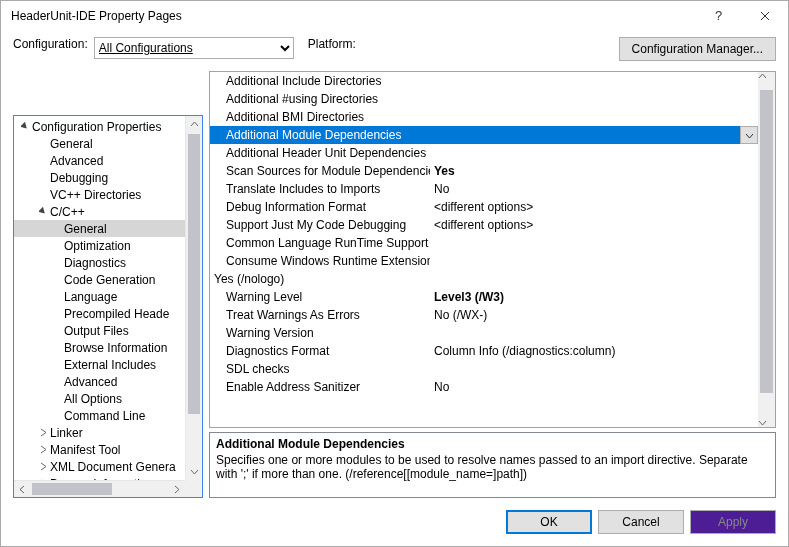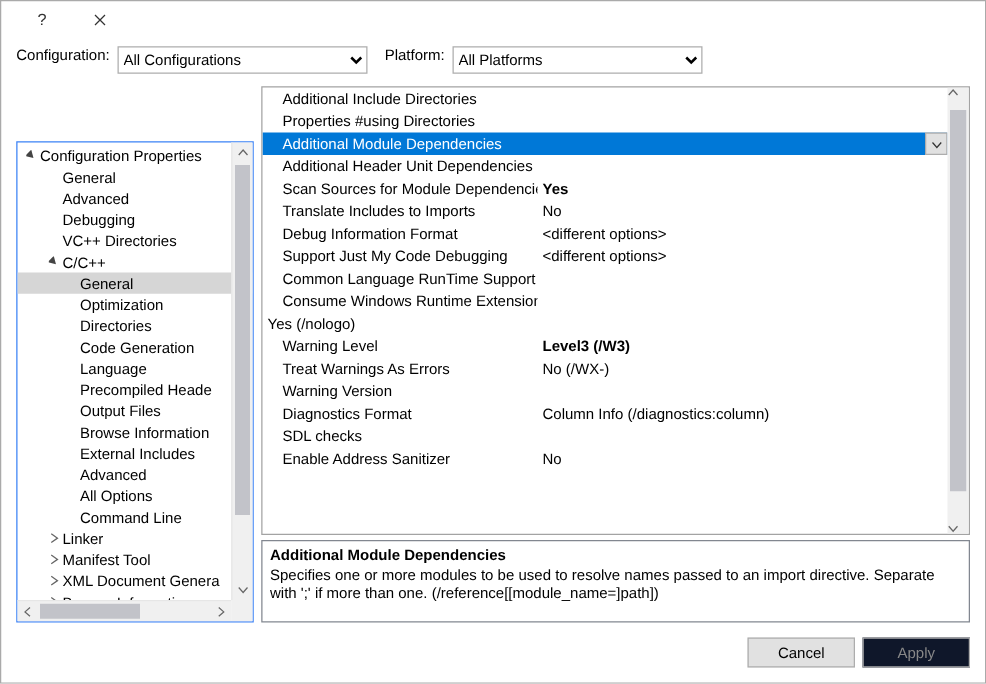--- a/index.html
+++ b/index.html
@@ -12,21 +12,21 @@
     width: 789px;
     height: 547px;
     overflow: hidden;
   }
   .window { border:1px solid #aaa; width:789px; height:547px; display:flex; flex-direction:column; }
   .titlebar { display:flex; align-items:center; height:30px; padding:0 0 0 10px; }
   .titlebar .title { flex:1; font-size:12px; }
   .titlebar .ctrl { width:46px; height:30px; display:flex; align-items:center; justify-content:center; }
   .config-row { display:flex; align-items:flex-start; padding:6px 12px 10px 12px; gap:6px; }
   .config-row label { }
-  select.combo { font: inherit; height:22px; border:1px solid #adadad; background:#fff; }
+  select.combo { font: inherit; height:22px; border:1px solid #adadad; background:#fff;text-decoration:underline; }
   .combo.config { width:200px; }
   .combo.platform { width:200px; }
   .btn { font:inherit; height:24px; padding:0 12px; border:1px solid #adadad; background:#e1e1e1; cursor:default; }
   .main { flex:1; display:flex; padding:0 12px 4px 12px; gap:6px; min-height:0; }
   .tree-wrap { width:190px; border:1px solid #3b82f6; position:relative; display:flex; flex-direction:column;margin-top:44px; }
   .tree { flex:1; overflow:hidden; padding:2px 0 2px 0; }
   .tree-item { white-space:nowrap; padding:1px 4px 1px 4px; display:flex; align-items:center; height:17px; cursor:default; }
   .tree-item.sel { background:#d6d6d6; }
   .tree-item .lbl { }
   .exp { display:inline-flex; width:14px; justify-content:center; align-items:center; }
@@ -51,52 +51,51 @@
   .grid-vscroll .thumb { position:absolute; left:2px; right:2px; top:18px; bottom:34px; background:#c2c3c9; }
   .grid-vscroll .arrow.bot { position:absolute; bottom:0; }
 
   .desc { border:1px solid #828790; padding:4px 6px; height:66px; }
   .desc .dtitle { font-weight:600; margin-bottom:2px; }
   .desc .dbody { font-size:12px; }
 
   .footer { display:flex; justify-content:flex-end; gap:6px; padding:8px 12px 12px 12px; }
   .footer .btn { width:86px; }
   .btn.primary { background:#e1e1e1; border:1px solid #0078d7; box-shadow: inset 0 0 0 1px #0078d7; }
-  .btn.disabled { color:#888; background:#0f172a; }
+  .btn.disabled { color:#888; background:#4c1d95; }
 
   svg { display:block; }
 </style>
 </head>
 <body>
 
 <div class="window">
 
   <div class="titlebar">
+    <div class="title">HeaderUnit-IDE Property Pages</div>
     <div class="ctrl">
       <svg width="10" height="14" viewBox="0 0 10 14">
           <text x="1" y="11" font-size="13" fill="#333">?</text>
         </svg>
     </div>
     <div class="ctrl">
       <svg width="10" height="10" viewBox="0 0 10 10">
           <path d="M1 1 L9 9 M9 1 L1 9" stroke="#333" stroke-width="1"></path>
         </svg>
     </div>
   </div>
 
   <div class="config-row">
     <label>Configuration:</label>
     <select class="combo config">
       <option>All Configurations</option>
     </select>
     <label style="margin-left:8px">Platform:</label>
-    <select class="combo platform">
-      <option>All Platforms</option>
-    </select>
     <div style="flex:1"></div>
+    <button class="btn">Configuration Manager...</button>
   </div>
 
   <div class="main">
 
     <div class="tree-wrap">
       <div class="tree">
         <div class="tree-item" style="padding-left:4px">
           <span class="exp">
               <svg width="9" height="9" viewBox="0 0 9 9">
                 <path d="M1 1 L7 4.5 L1 8 Z" fill="#444" transform="rotate(45 4 4)"></path>
@@ -124,21 +123,21 @@
             </span>
           <span class="lbl">C/C++</span>
         </div>
         <div class="tree-item sel" style="padding-left:50px">
             <span class="lbl">General</span>
           </div>
         <div class="tree-item" style="padding-left:50px">
             <span class="lbl">Optimization</span>
           </div>
         <div class="tree-item" style="padding-left:50px">
-            <span class="lbl">Directories</span>
+            <span class="lbl">Diagnostics</span>
           </div>
         <div class="tree-item" style="padding-left:50px">
             <span class="lbl">Code Generation</span>
           </div>
         <div class="tree-item" style="padding-left:50px">
             <span class="lbl">Language</span>
           </div>
         <div class="tree-item" style="padding-left:50px">
             <span class="lbl">Precompiled Heade</span>
           </div>
@@ -223,21 +222,25 @@
     </div>
 
     <div class="right">
       <div class="grid-wrap">
         <div class="grid" id="grid">
             <div class="grow">
               <div class="pname">Additional Include Directories</div>
               <div class="pval"></div>
             </div>
             <div class="grow">
-              <div class="pname">Properties #using Directories</div>
+              <div class="pname">Additional #using Directories</div>
+              <div class="pval"></div>
+            </div>
+            <div class="grow">
+              <div class="pname">Additional BMI Directories</div>
               <div class="pval"></div>
             </div>
             <div class="grow sel">
               <div class="pname">Additional Module Dependencies</div>
               <div class="pval"></div>
               <div class="dd">
                 <svg width="9" height="9">
                   <path d="M1 3 L4.5 7 L8 3" fill="none" stroke="#333"></path>
                 </svg>
               </div>
@@ -313,17 +316,18 @@
       </div>
       <div class="desc">
         <div class="dtitle">Additional Module Dependencies</div>
         <div class="dbody">Specifies one or more modules to be used to resolve names passed to an import directive. Separate with ';' if more than one.  (/reference[[module_name=]path])</div>
       </div>
     </div>
 
   </div>
 
   <div class="footer">
+    <button class="btn primary">OK</button>
     <button class="btn">Cancel</button>
     <button class="btn disabled">Apply</button>
   </div>
 
 </div>
 
 </body></html>

